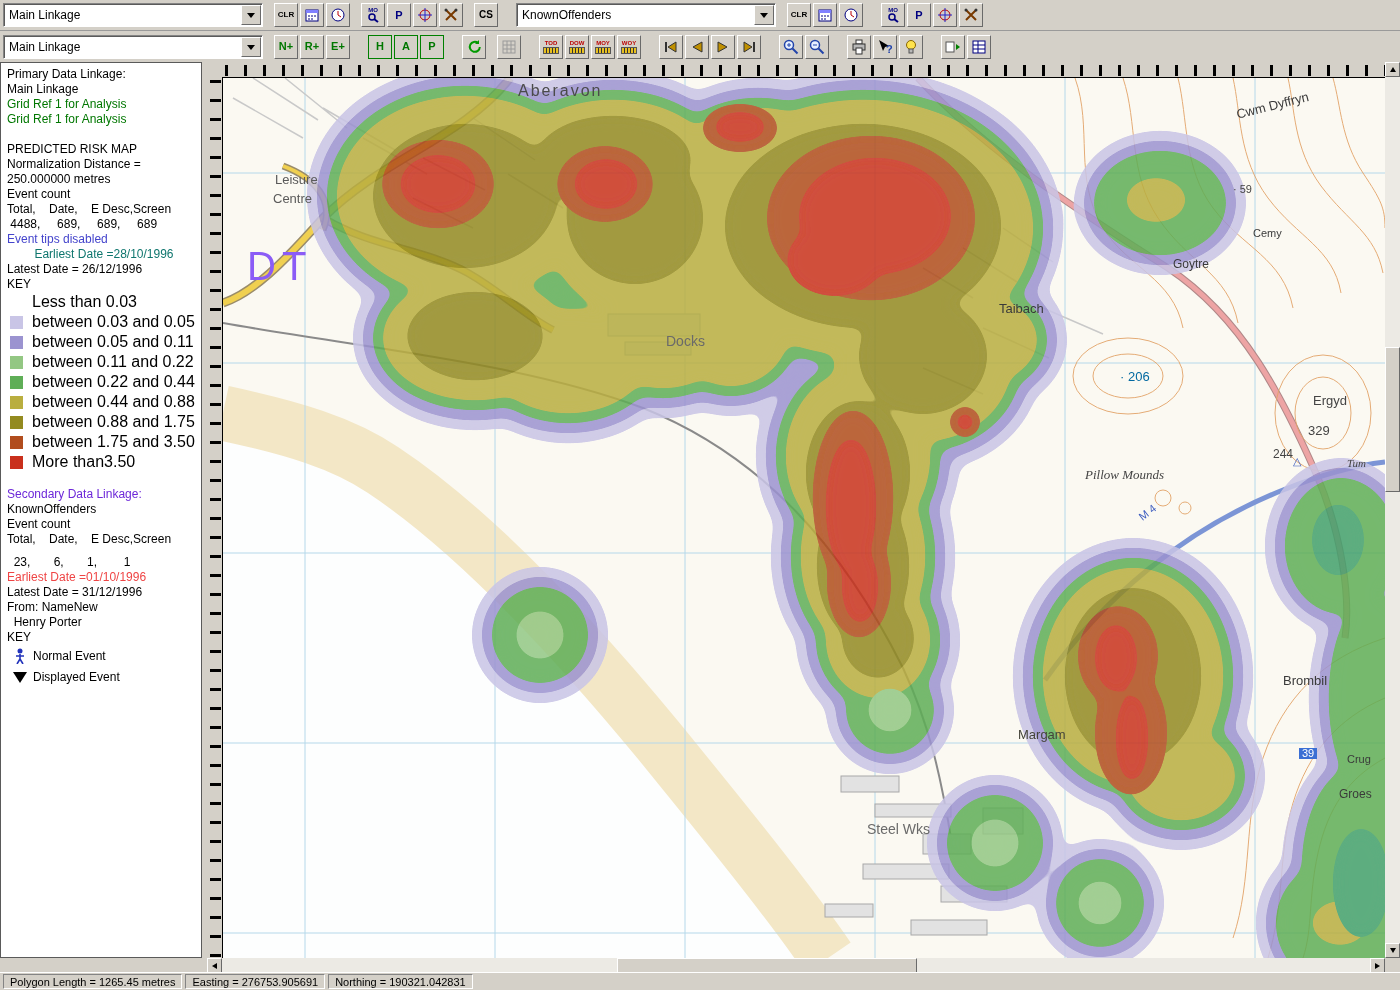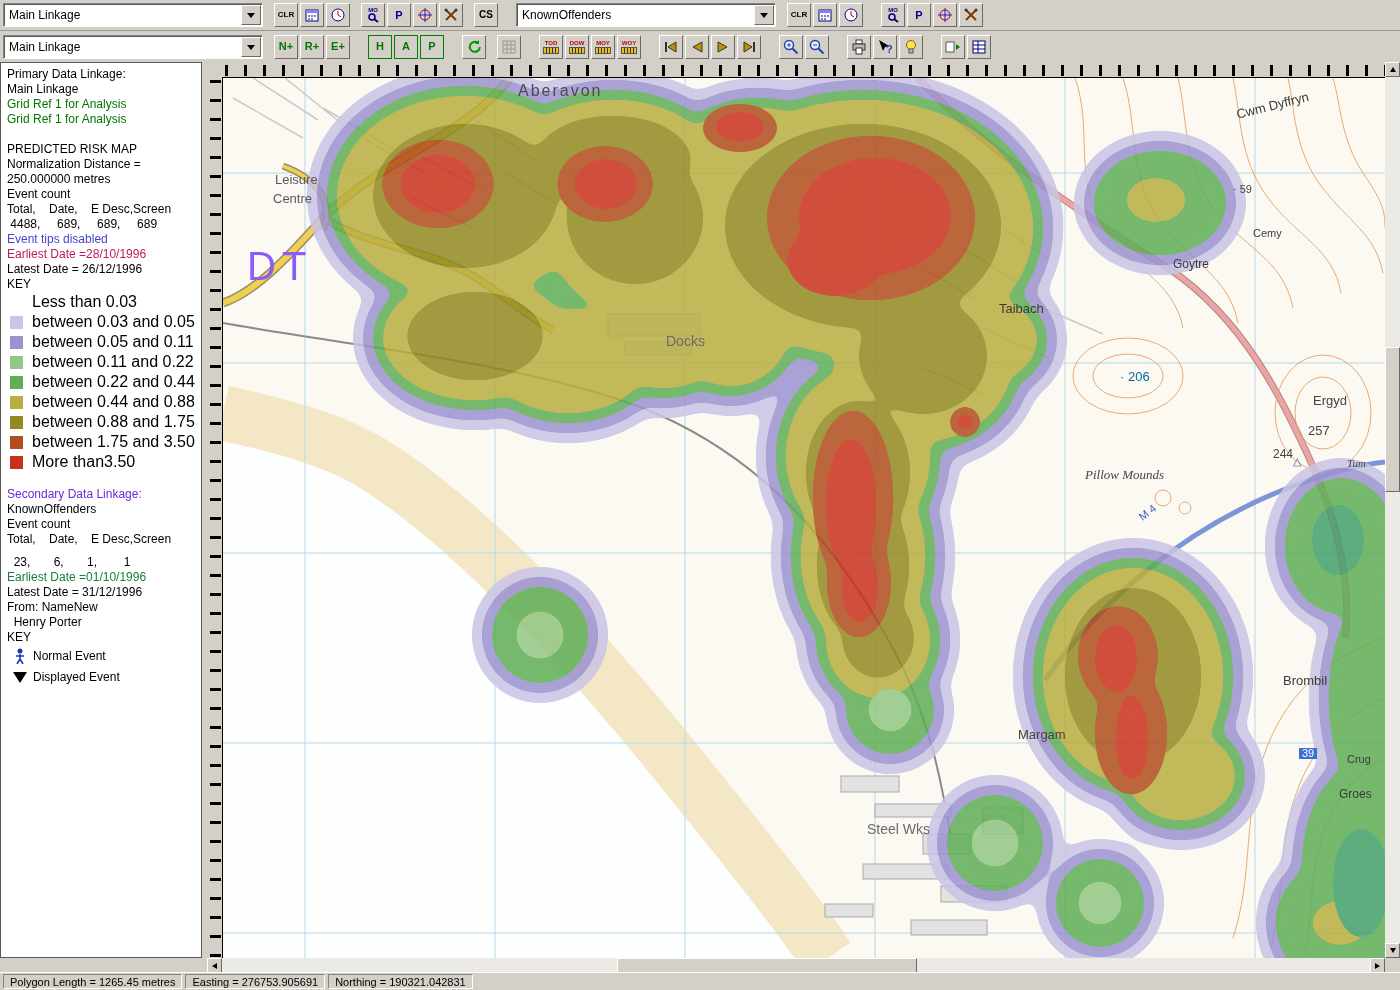--- a/index.html
+++ b/index.html
@@ -300,21 +300,21 @@
       <div class="sb-line" style="color: rgb(0, 119, 0);">Grid Ref 1 for Analysis</div>
       <div class="sb-line" style="color: rgb(0, 119, 0);">Grid Ref 1 for Analysis</div>
       <div class="sb-line" style="color: rgb(0, 0, 0);"> </div>
       <div class="sb-line" style="color: rgb(0, 0, 0);">PREDICTED RISK MAP</div>
       <div class="sb-line" style="color: rgb(0, 0, 0);">Normalization Distance =</div>
       <div class="sb-line" style="color: rgb(0, 0, 0);">250.000000 metres</div>
       <div class="sb-line" style="color: rgb(0, 0, 0);">Event count</div>
       <div class="sb-line" style="color: rgb(0, 0, 0);">Total,    Date,    E Desc,Screen</div>
       <div class="sb-line" style="color: rgb(0, 0, 0);"> 4488,     689,     689,     689</div>
       <div class="sb-line" style="color: rgb(68, 68, 204);">Event tips disabled</div>
-      <div class="sb-line" style="color: #be185d;">Earliest Date =28/10/1996</div>
+      <div class="sb-line" style="color: #0f766e; text-align: center;">Earliest Date =28/10/1996</div>
       <div class="sb-line" style="color: rgb(0, 0, 0);">Latest Date = 26/12/1996</div>
       <div class="sb-line" style="color: rgb(0, 0, 0);">KEY</div>
     </div>
   <div class="legend">
 
       <div class="legend-row">
         <span class="swatch" style="visibility: hidden;"></span>
         <span class="legend-label">Less than 0.03</span>
       </div>
 
@@ -359,21 +359,21 @@
       </div>
     </div>
   <div>
 
   <div class="sb-line" style="color: rgb(0, 0, 0);"> </div>
       <div class="sb-line" style="color: #6d28d9;">Secondary Data Linkage:</div>
       <div class="sb-line" style="color: rgb(0, 0, 0);">KnownOffenders</div>
       <div class="sb-line" style="color: rgb(0, 0, 0);">Event count</div>
       <div class="sb-line" style="color: rgb(0, 0, 0);">Total,    Date,    E Desc,Screen</div>
       <div class="sb-line" style="color: rgb(0, 0, 0); margin-top: 8px;">  23,       6,       1,        1</div>
-      <div class="sb-line" style="color: #15803d;">Earliest Date =01/10/1996</div>
+      <div class="sb-line" style="color: #ef4444;">Earliest Date =01/10/1996</div>
       <div class="sb-line" style="color: rgb(0, 0, 0);">Latest Date = 31/12/1996</div>
       <div class="sb-line" style="color: rgb(0, 0, 0);">From: NameNew</div>
       <div class="sb-line" style="color: rgb(0, 0, 0);">  Henry Porter</div>
       <div class="sb-line" style="color: rgb(0, 0, 0);">KEY</div>
     </div>
   <div class="ek-row">
     <span class="ek-icon">
       <svg width="12" height="16">
           <circle cx="6" cy="3" r="2.5" fill="#2233bb"></circle>
           <path d="M6 6v5M2 8h8M6 11l-3 5M6 11l3 5" stroke="#2233bb" stroke-width="1.6" fill="none"></path>
@@ -620,21 +620,21 @@
         <span class="map-label" style="left: 52px; top: 95px; font-size: 13px; color: rgb(90, 90, 90);">Leisure</span>
         <span class="map-label" style="left: 50px; top: 114px; font-size: 13px; color: rgb(90, 90, 90);">Centre</span>
         <span class="map-label" style="left: 443px; top: 256px; font-size: 14px; color: rgb(106, 106, 106);">Docks</span>
         <span class="map-label" style="left: 776px; top: 224px; font-size: 13px; color: rgb(58, 58, 58);">Taibach</span>
         <span class="map-label" style="left: 1010px; top: 106px; font-size: 11px; color: rgb(68, 68, 68);">· 59</span>
         <span class="map-label" style="left: 950px; top: 180px; font-size: 12px; color: rgb(58, 58, 58);">Goytre</span>
         <span class="map-label" style="left: 1030px; top: 150px; font-size: 11px; color: rgb(58, 58, 58);">Cemy</span>
         <span class="map-label" style="left: 1012px; top: 30px; font-size: 13px; color: rgb(58, 58, 58); transform: rotate(-14deg);">Cwm Dyffryn</span>
         <span class="map-label" style="left: 897px; top: 292px; font-size: 13px; color: #0369a1;">· 206</span>
         <span class="map-label" style="left: 1090px; top: 316px; font-size: 13px; color: rgb(68, 68, 68);">Ergyd</span>
-        <span class="map-label" style="left: 1085px; top: 346px; font-size: 13px; color: rgb(68, 68, 68);">257</span>
+        <span class="map-label" style="left: 1085px; top: 346px; font-size: 13px; color: rgb(68, 68, 68);">329</span>
         <span class="map-label" style="left: 862px; top: 390px; font-size: 13px; color: rgb(68, 68, 68); font-style: italic; font-family: &quot;Liberation Serif&quot;, serif;">Pillow Mounds</span>
         <span class="map-label" style="left: 1050px; top: 370px; font-size: 12px; color: rgb(68, 68, 68);">244</span>
         <span class="map-label" style="left: 1070px; top: 378px; font-size: 11px; color: rgb(59, 91, 191);">△</span>
         <span class="map-label" style="left: 1124px; top: 380px; font-size: 11px; color: rgb(68, 68, 68); font-style: italic; font-family: &quot;Liberation Serif&quot;, serif;">Tum</span>
         <span class="map-label" style="left: 914px; top: 436px; font-size: 11px; color: rgb(59, 91, 191); transform: rotate(-38deg);">M 4</span>
         <span class="map-label" style="left: 1060px; top: 596px; font-size: 13px; color: rgb(58, 58, 58);">Brombil</span>
         <span class="map-label" style="left: 795px; top: 650px; font-size: 13px; color: rgb(68, 68, 58);">Margam</span>
         <span class="map-label" style="left: 644px; top: 744px; font-size: 14px; color: rgb(106, 106, 106);">Steel Wks</span>
         <span class="map-label" style="left: 1124px; top: 676px; font-size: 11px; color: rgb(58, 58, 58);">Crug</span>
         <span class="map-label" style="left: 1116px; top: 710px; font-size: 12px; color: rgb(58, 58, 58); text-align: right;">Groes</span>

